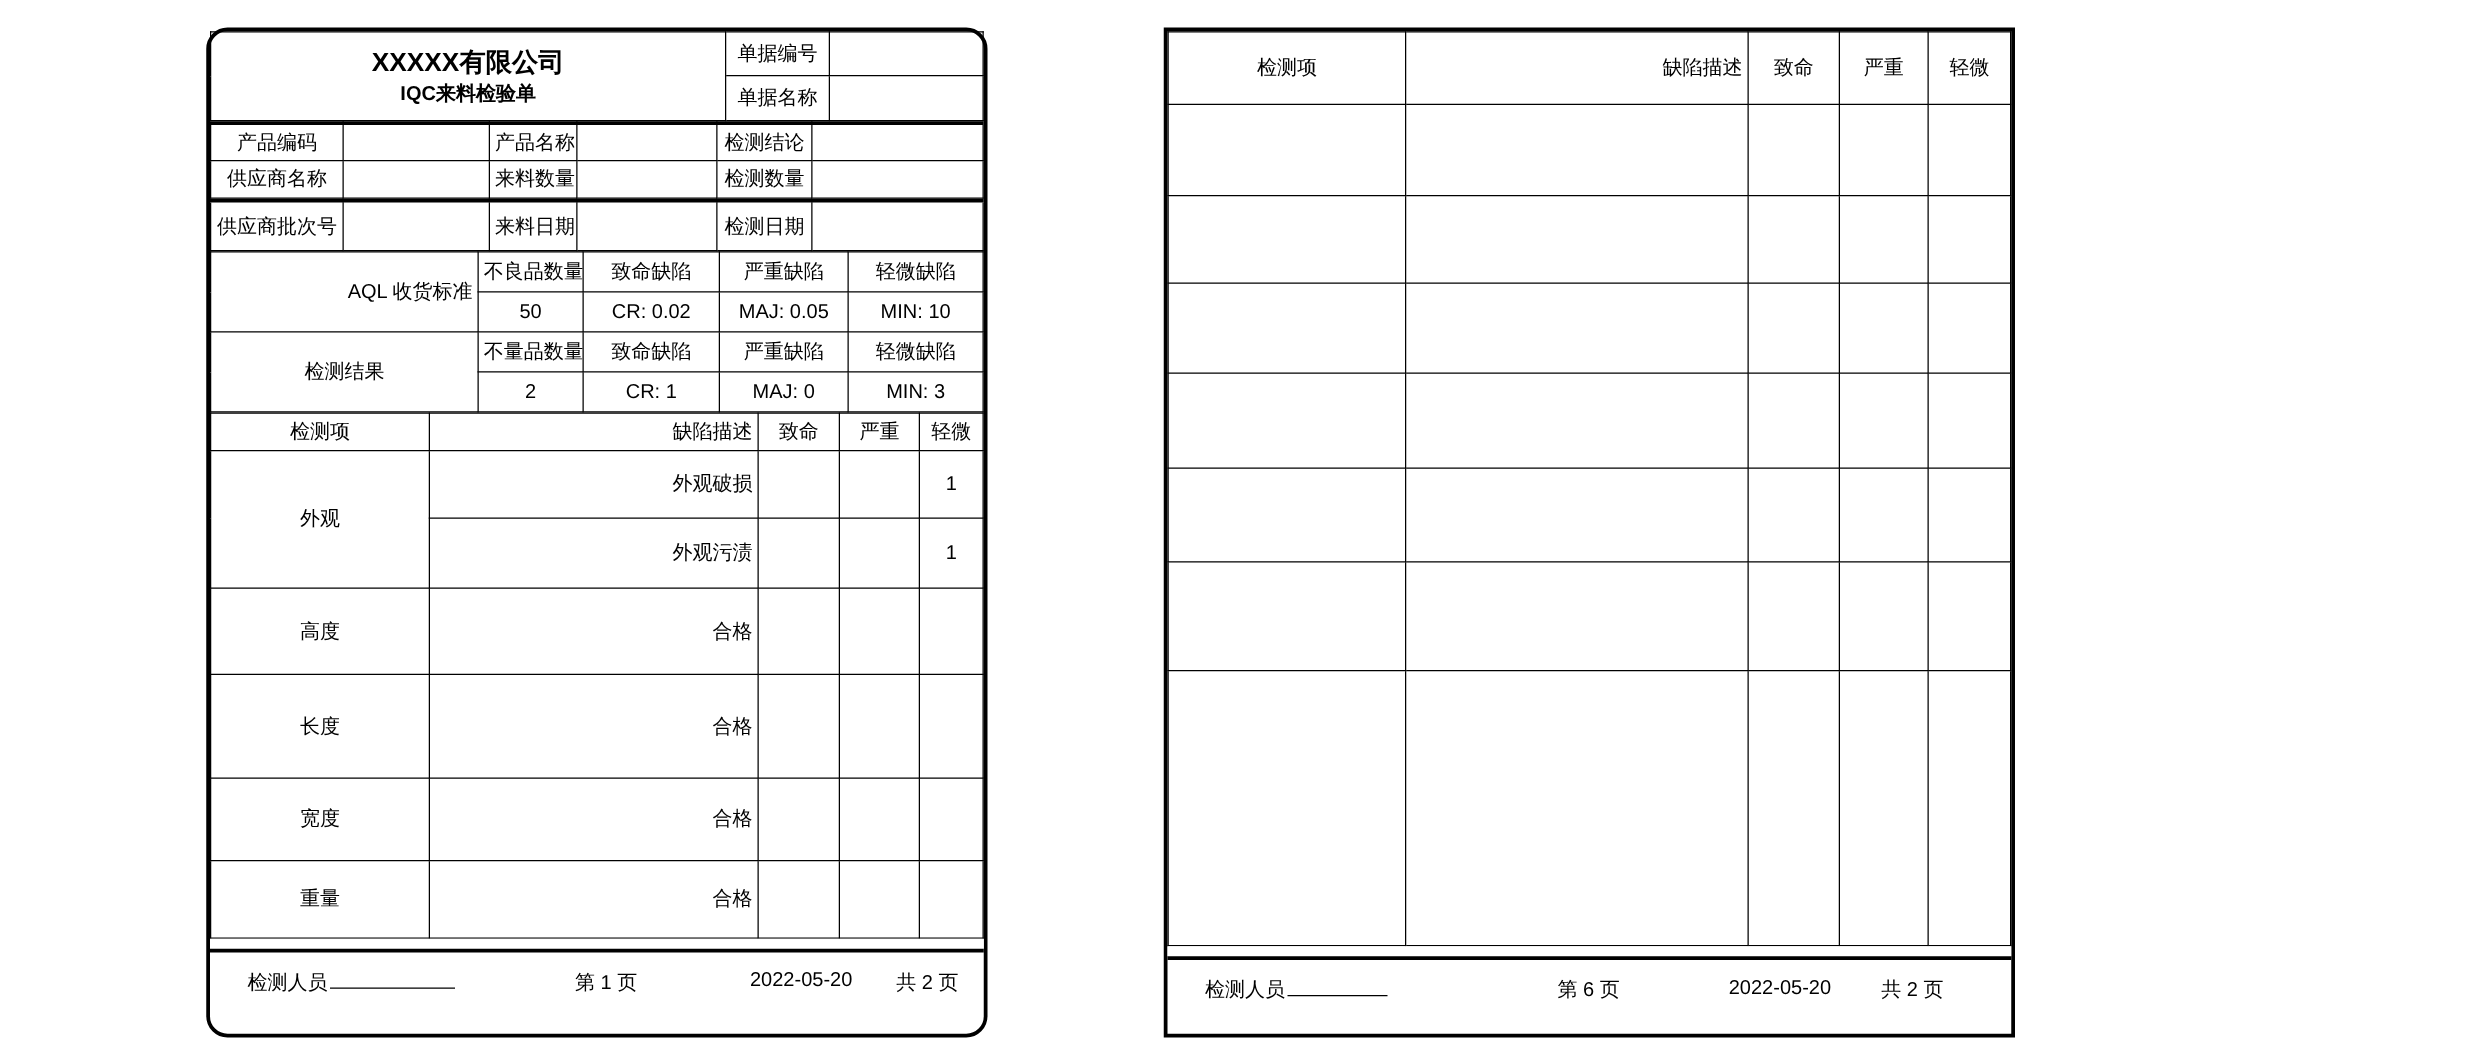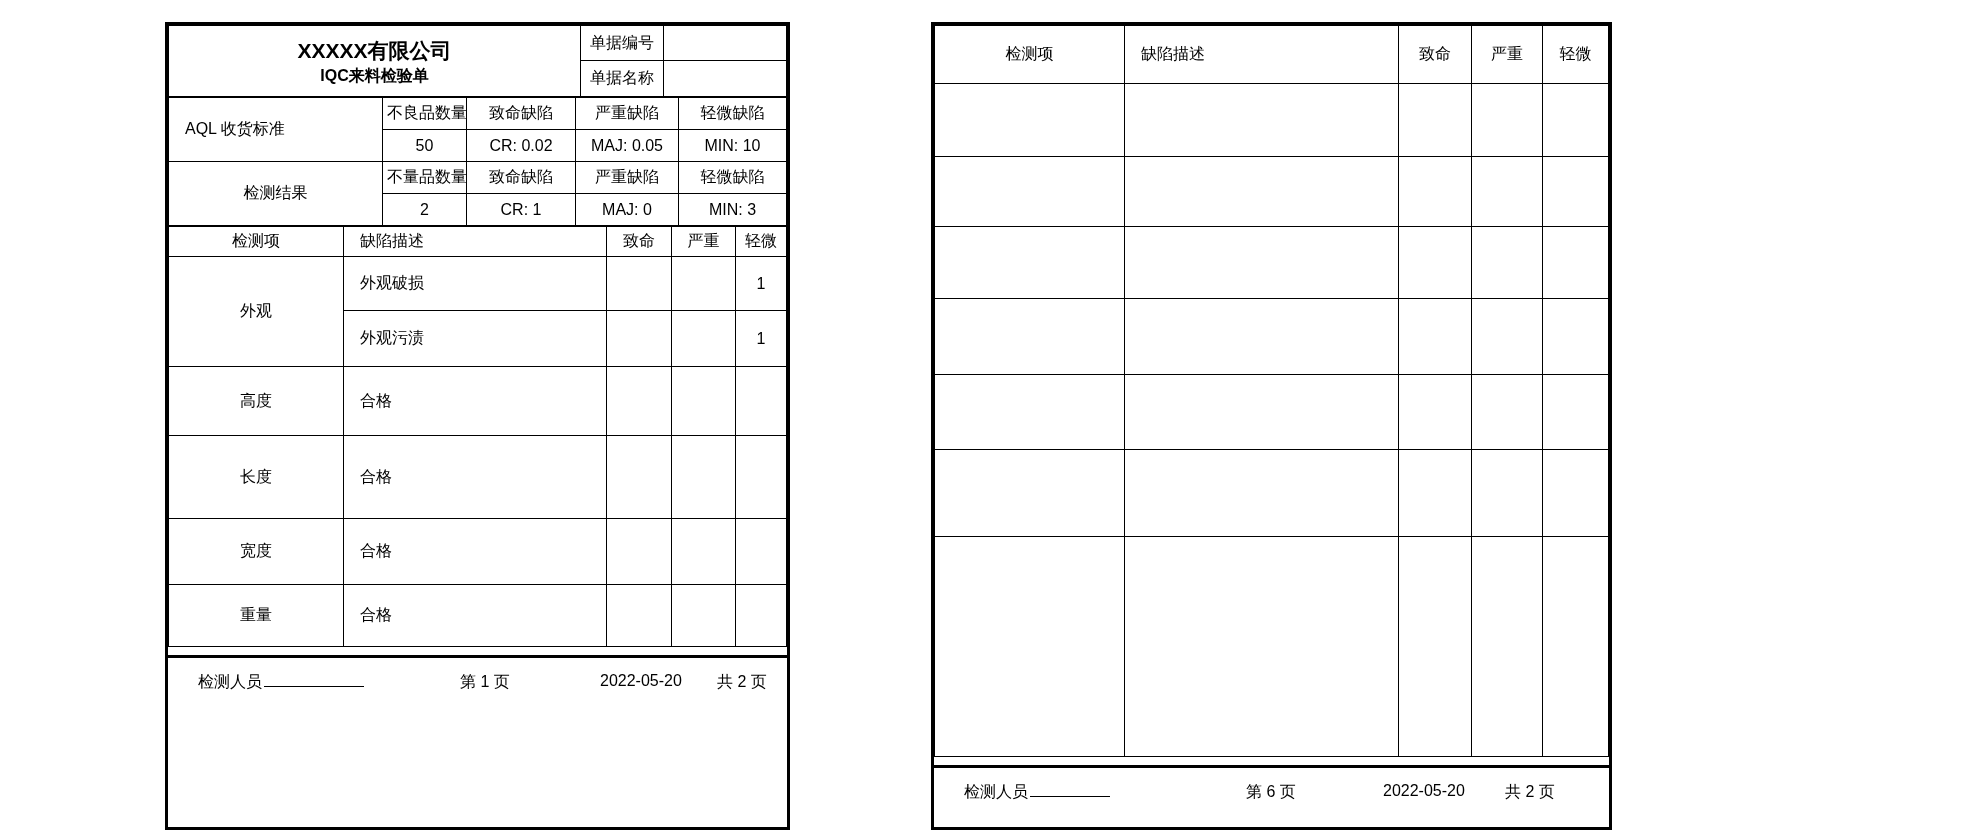--- a/index.html
+++ b/index.html
@@ -1,24 +1,24 @@
 <!DOCTYPE html>
 <html><head>
 <meta charset="utf-8">
 <style>
   html,body{margin:0;padding:0;background:#ffffff;}
   body{width:1980px;height:833px;position:relative;font-family:"Liberation Sans","DejaVu Sans",sans-serif;color:#000;}
   .page{position:absolute;top:22px;border:3px solid #000;background:#fff;box-sizing:border-box;}
-  #page1{left:165px;width:625px;height:808px;}
+  #page1{left:165px;width:625px;height:808px;border-radius:17px;}
   #page2{left:931px;width:681px;height:808px;}
   table.sec{border-collapse:collapse;width:100%;table-layout:fixed;}
   table.sec td{border:1px solid #000;padding:0 4px;font-size:16px;overflow:hidden;white-space:nowrap;vertical-align:middle;box-sizing:border-box;}
   .thick-top{border-top:3px solid #000;}
   .c{text-align:center;}
-  .l{text-align:left;padding-left:16px !important;}
+  .l{text-align:right;padding-left:16px !important;}
   .company{font-size:21px;font-weight:bold;text-align:center;line-height:1.5;}
   .form-title{font-size:16px;font-weight:bold;text-align:center;line-height:1.3;}
   .spacer{height:8px;background:#fff;}
   .footer{position:relative;height:49px;border-top:3px solid #000;font-size:16px;}
   .footer span.slot{position:absolute;top:14px;white-space:nowrap;}
   .sig-line{display:inline-block;width:100px;border-bottom:1px solid #000;height:13px;margin-left:2px;}
   .sig-line2{display:inline-block;width:80px;border-bottom:1px solid #000;height:13px;margin-left:2px;}
 </style>
 </head>
 <body>
@@ -40,21 +40,69 @@
       <td class="c">单据编号</td>
       <td></td>
     </tr>
     <tr style="height:36px">
       <td class="c">单据名称</td>
       <td></td>
     </tr>
   </tbody>
     </table>
 
-
+  <table class="sec thick-top">
+    <colgroup>
+        <col style="width:106px">
+        <col style="width:117px">
+        <col style="width:70px">
+        <col style="width:112px">
+        <col style="width:76px">
+        <col>
+      </colgroup>
+    <tbody>
+        <tr style="height:30px">
+      <td class="c">产品编码</td>
+      <td></td>
+      <td class="c">产品名称</td>
+      <td></td>
+      <td class="c">检测结论</td>
+      <td></td>
+    </tr>
+    <tr style="height:30px">
+      <td class="c">供应商名称</td>
+      <td></td>
+      <td class="c">来料数量</td>
+      <td></td>
+      <td class="c">检测数量</td>
+      <td></td>
+    </tr>
+  </tbody>
+    </table>
+
+  <table class="sec thick-top">
+    <colgroup>
+        <col style="width:106px">
+        <col style="width:117px">
+        <col style="width:70px">
+        <col style="width:112px">
+        <col style="width:76px">
+        <col>
+      </colgroup>
+    <tbody>
+        <tr style="height:40px">
+      <td class="c">供应商批次号</td>
+      <td></td>
+      <td class="c">来料日期</td>
+      <td></td>
+      <td class="c">检测日期</td>
+      <td></td>
+    </tr>
+  </tbody>
+    </table>
 
   <table class="sec">
     <colgroup>
         <col style="width:214px">
         <col style="width:84px">
         <col style="width:109px">
         <col style="width:103px">
         <col>
       </colgroup>
     <tbody>

